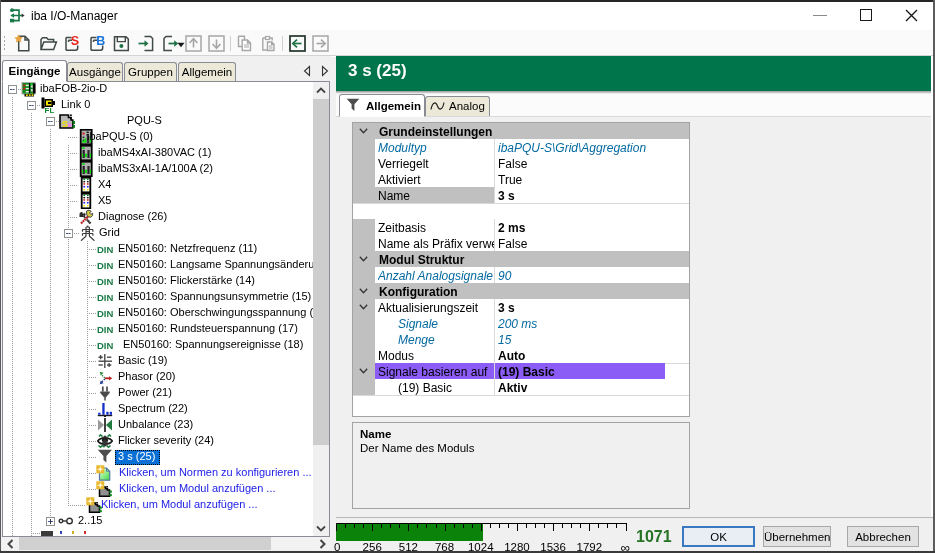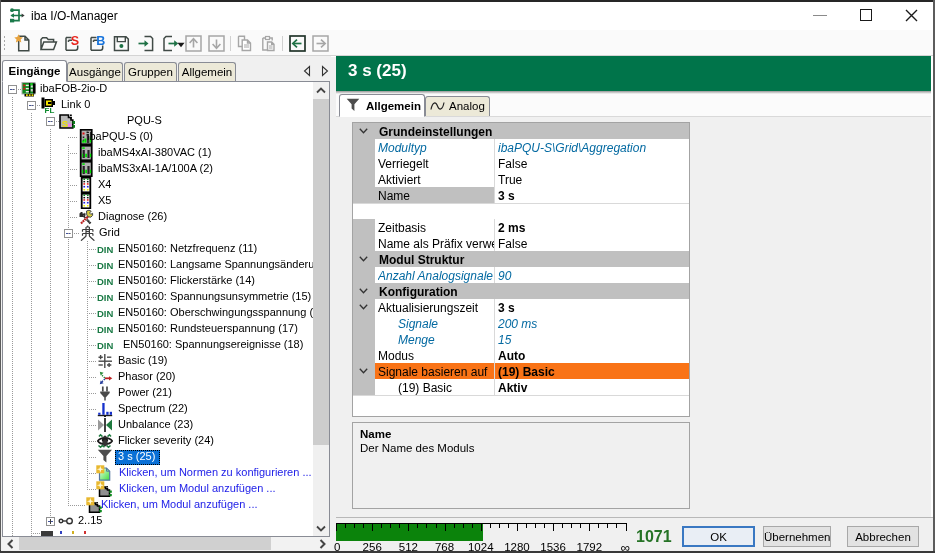--- a/index.html
+++ b/index.html
@@ -542,21 +542,21 @@
       <div style="position:absolute;left:141px;top:0;width:1px;height:16px;background:#d9d9d9"></div>
     </div>
 <div class="abs" style="left:353px;top:347px;width:336px;height:1px;background:#d9d9d9"></div>
 <div class="prow" style="position:absolute;left:353px;top:347px;width:336px;height:16px;background:#fff">
       <div style="position:absolute;left:0;top:0;width:22px;height:16px;background:#c0c0c0"></div>
       <div style="position:absolute;left:25px;top:1.5px;width:116px;overflow:hidden;white-space:nowrap" class="">Modus</div>
       <div style="position:absolute;left:145px;top:1.5px;white-space:nowrap" class="bold">Auto</div>
       <div style="position:absolute;left:141px;top:0;width:1px;height:16px;background:#d9d9d9"></div>
     </div>
 <div class="abs" style="left:353px;top:363px;width:336px;height:1px;background:#d9d9d9"></div>
-<div class="prow" style="position:absolute;left:353px;top:363px;width:336px;height:16px;background:#f97316">
+<div class="prow" style="position:absolute;left:353px;top:363px;width:312px;height:16px;background:#8b5cf6">
       <div style="position:absolute;left:0;top:0;width:22px;height:16px;background:#c0c0c0"></div>
       <svg style="position:absolute;left:5.5px;top:5px" width="9" height="6" viewBox="0 0 9 6">
         <path d="M0.8 0.8 L4.5 4.8 L8.2 0.8" fill="none" stroke="#333" stroke-width="1.3"></path>
       </svg>
       <div style="position:absolute;left:25px;top:1.5px;width:116px;overflow:hidden;white-space:nowrap" class="">Signale basieren auf</div>
       <div style="position:absolute;left:145px;top:1.5px;white-space:nowrap" class="bold">(19) Basic</div>
       <div style="position:absolute;left:141px;top:0;width:1px;height:16px;background:#d9d9d9"></div>
     </div>
 <div class="abs" style="left:353px;top:379px;width:336px;height:1px;background:#d9d9d9"></div>
 <div class="prow" style="position:absolute;left:353px;top:379px;width:336px;height:16px;background:#fff">

